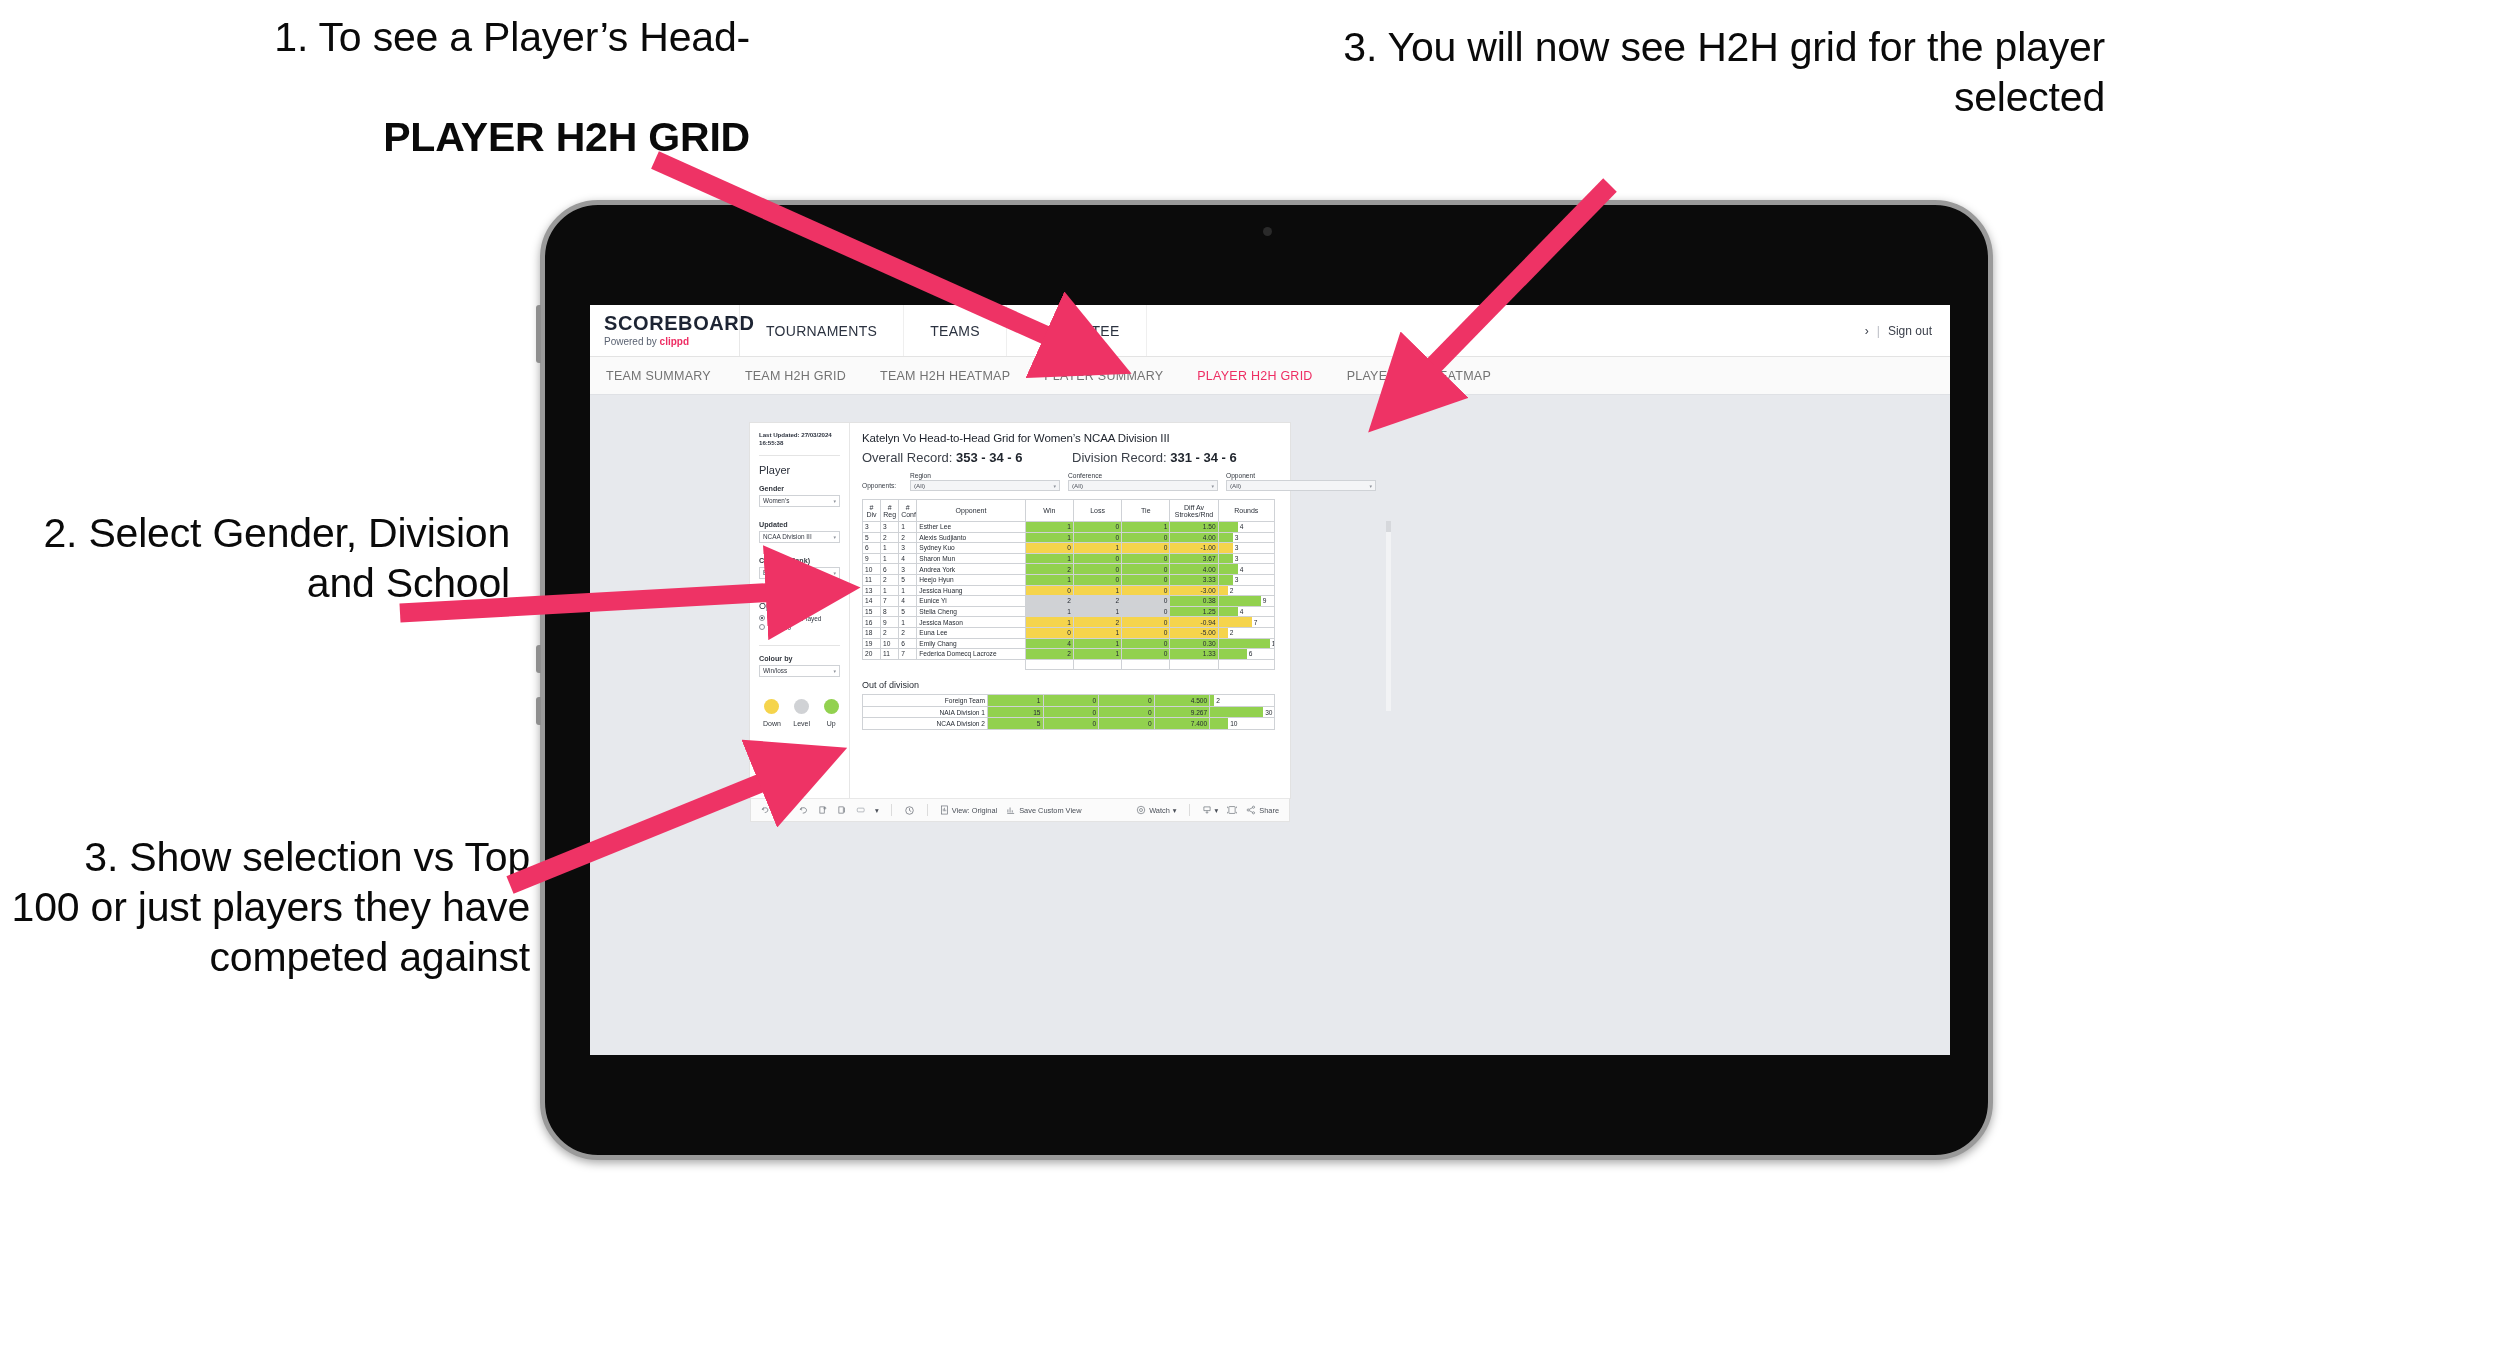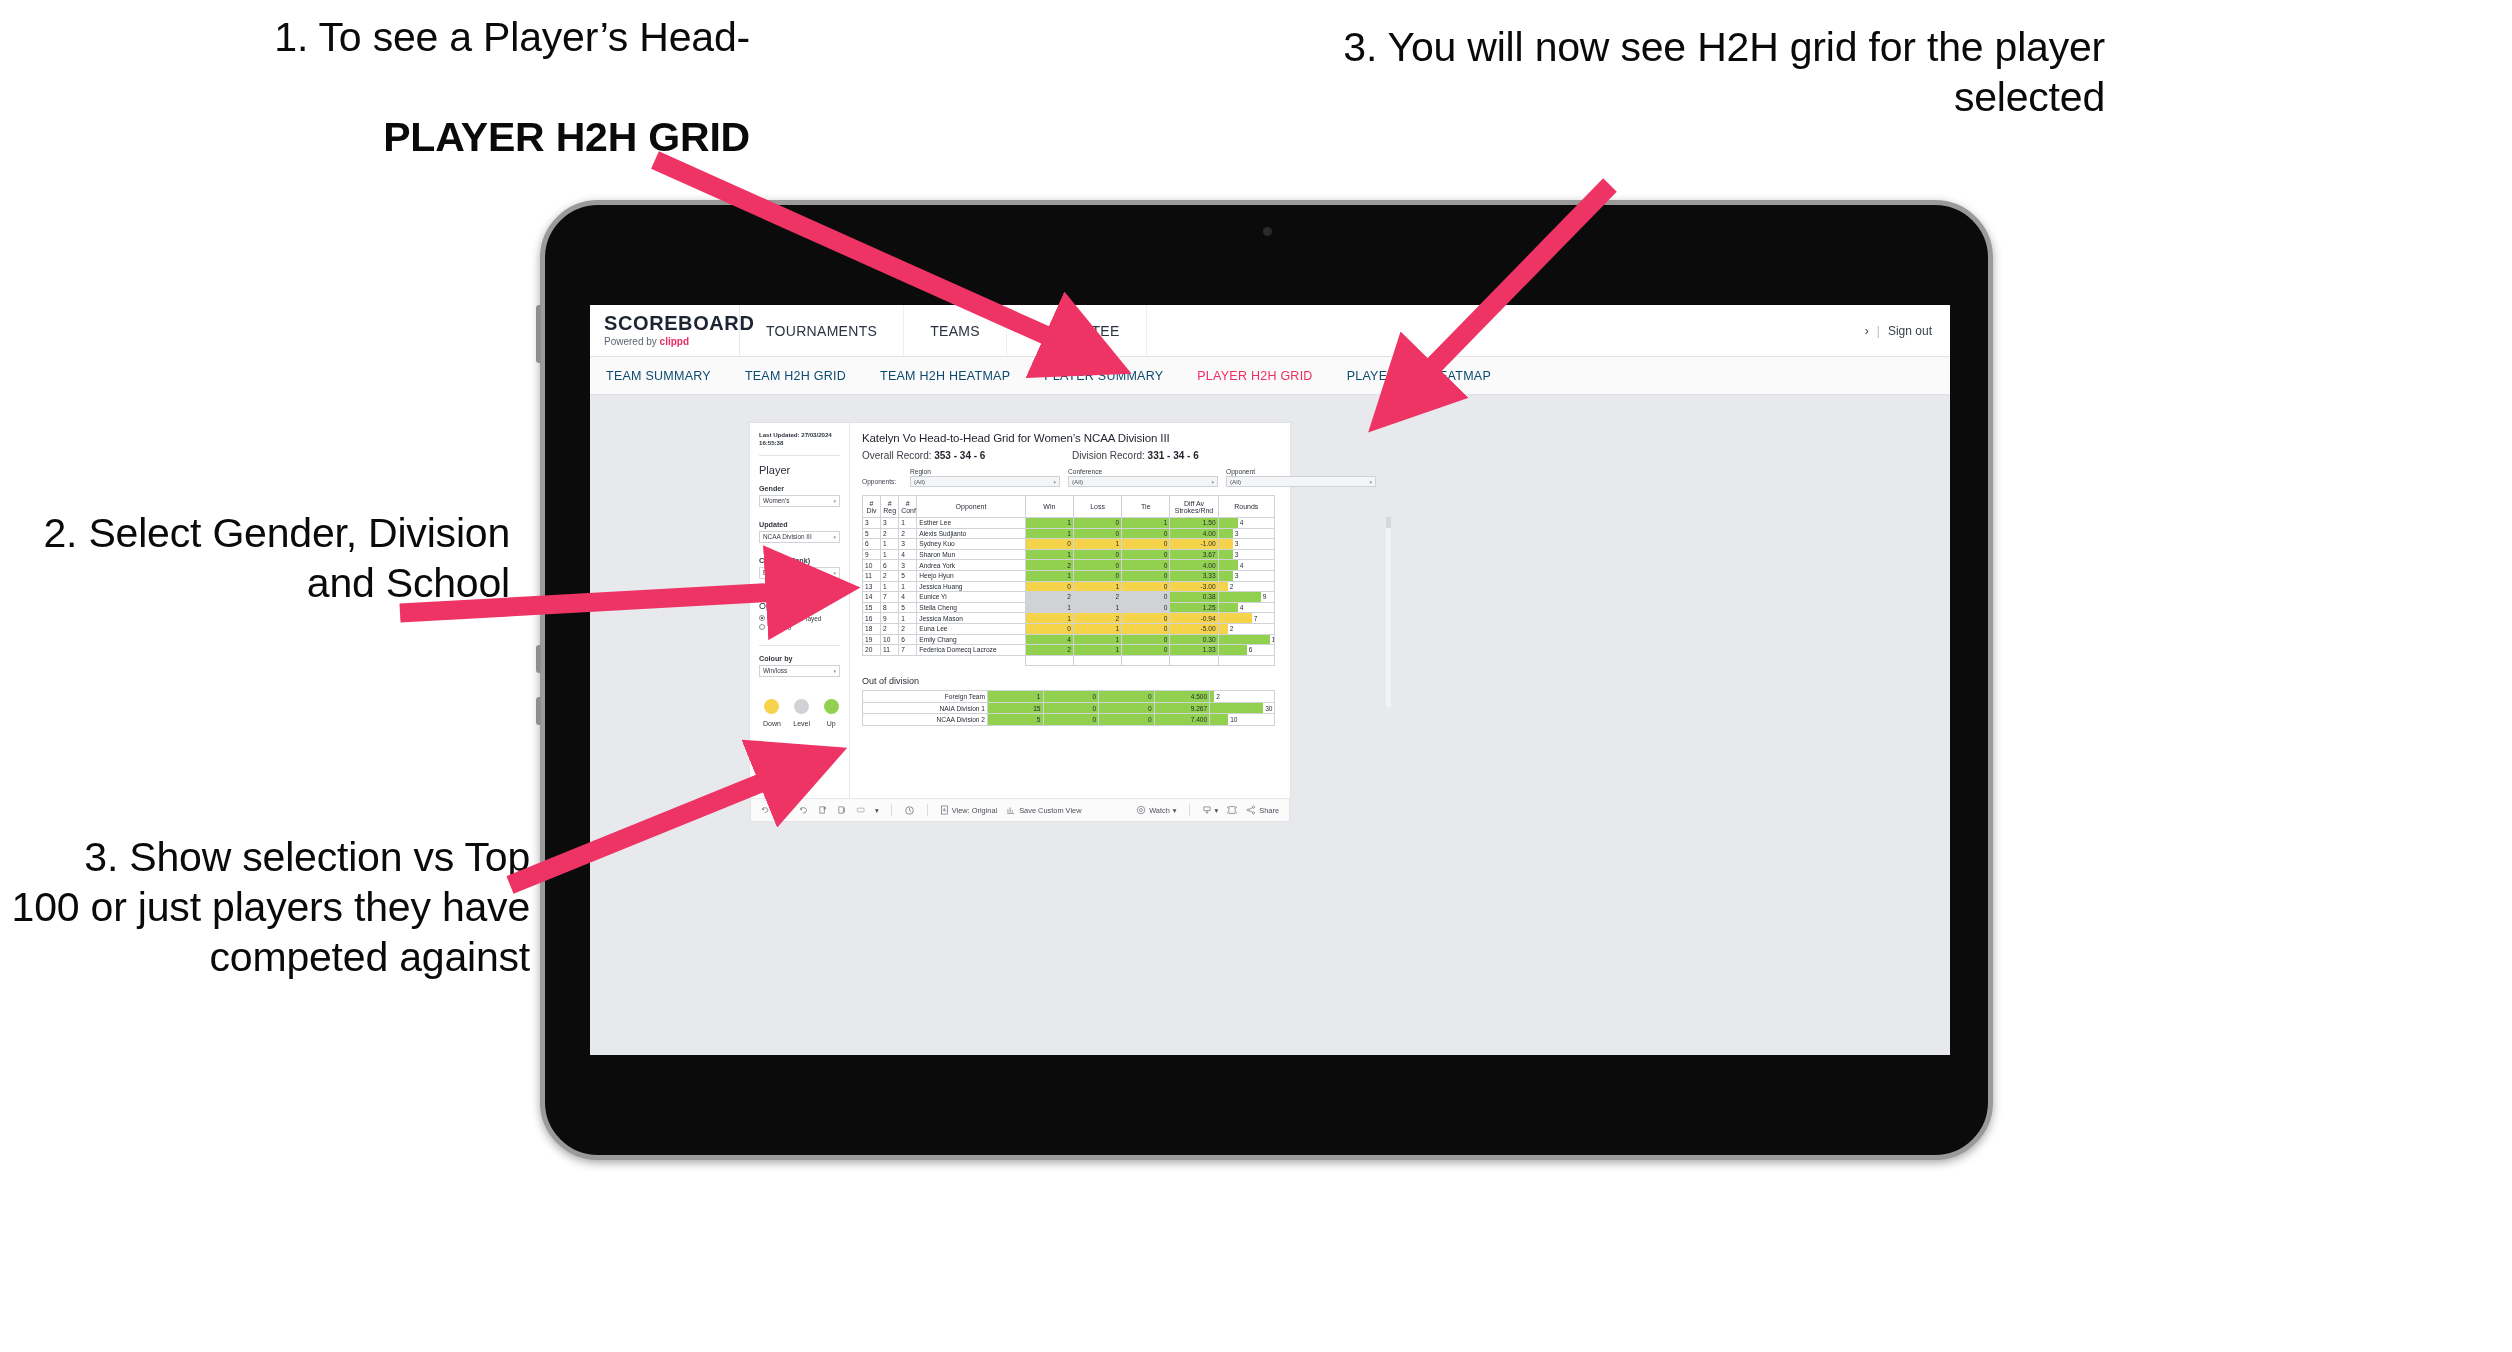--- a/index.html
+++ b/index.html
@@ -120,21 +120,21 @@
     height: 38px;
     background: #fafafa;
     border-bottom: 1px solid #dfe1e5;
     display: flex;
     align-items: center;
     padding-left: 16px;
     gap: 0;
   }
   .subnav-item {
     font-size: 12.5px;
-    color: #0c4a6e;
+    color: #737373;
     padding: 0 18px 0 0;
     margin-right: 16px;
     letter-spacing: 0.25px;
     white-space: nowrap;
   }
   .subnav-item.active { color: #ee2d63; }
 
   
   .workspace {
     position: relative;
@@ -228,21 +228,21 @@
   .legend-lab { font-size: 7px; color: #2f343c; }
 
   
   .view { flex: 1; padding: 9px 10px 0 12px; position: relative; }
   .view-title {
     font-size: 11.5px;
     color: #222730;
     letter-spacing: -0.1px;
     margin-bottom: 6px;
   }
-  .records { display: flex; font-size: 10px; color: #3b4049; margin-bottom: 7px; }
+  .records { display: flex; font-size: 13px; color: #3b4049; margin-bottom: 7px; }
   .records .rec1 { width: 210px; }
   .records b { color: #1f242c; }
 
   .opp-filters {
     display: flex;
     align-items: flex-end;
     gap: 0;
     margin-bottom: 8px;
   }
   .opp-lead { font-size: 6.6px; color: #3b4049; padding-bottom: 2px; width: 48px; }

